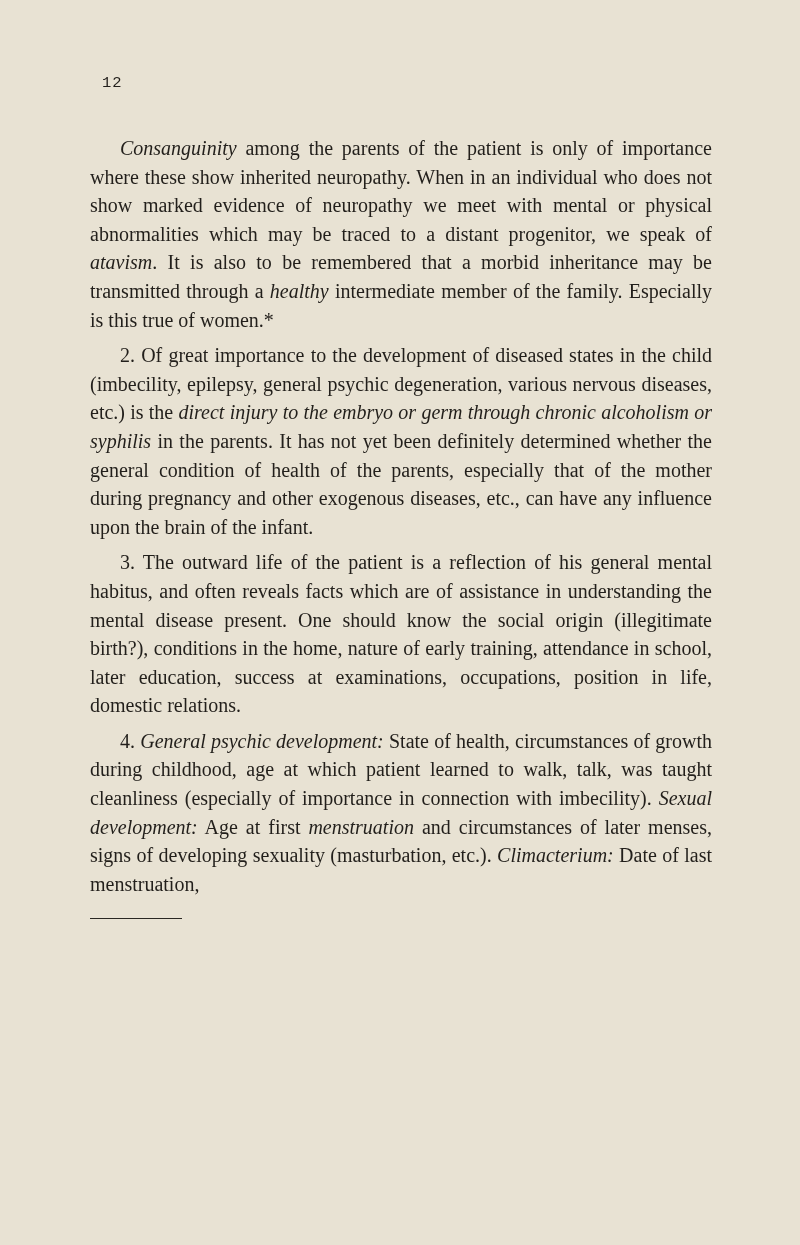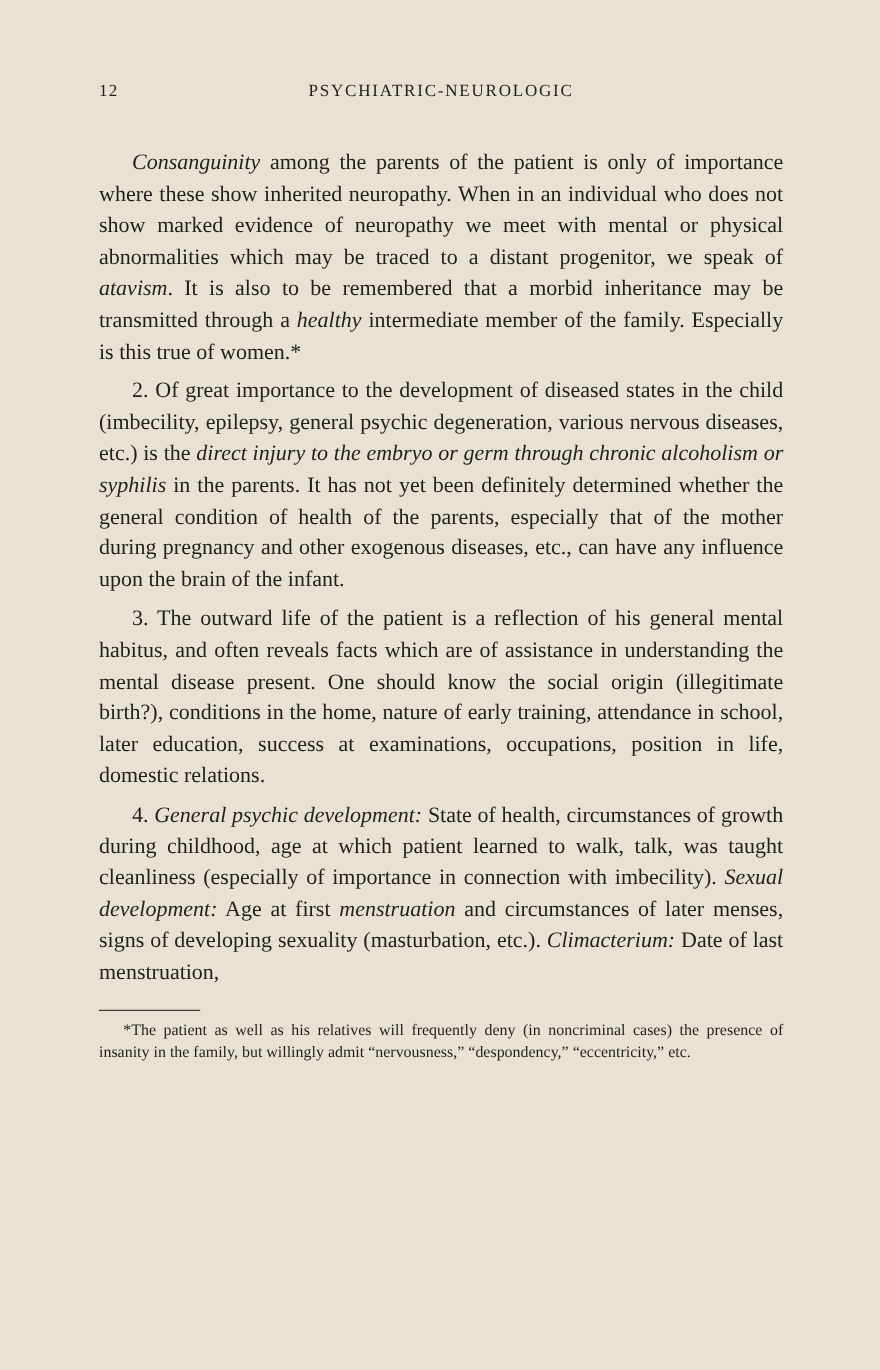--- a/index.html
+++ b/index.html
@@ -19,23 +19,24 @@
     width: 622px;
   }
   .header {
     position: relative;
     height: 24px;
     font-size: 15.5px;
     margin-bottom: 36px;
   }
   .page-number {
     position: absolute;
-    left: 0;
+    left: 12px;
     top: 0;
     letter-spacing: 1px;
+    font-family: Liberation Mono, monospace;
   }
   .running-title {
     display: block;
     text-align: center;
     letter-spacing: 1.6px;
   }
   .body p {
     margin: 0;
     font-size: 20px;
     line-height: 28.6px;
@@ -58,27 +59,25 @@
     text-indent: 22px;
   }
 </style>
 </head>
 <body>
 
 <div class="page">
 
   <div class="header">
     <span class="page-number">12</span>
-    <span class="running-title">PSYCHIATRIC-NEUROLOGIC</span>
   </div>
 
   <div class="body">
       <p><span class="it">Consanguinity</span><span> among the parents of the patient is only of importance where these show inherited neuropathy. When in an individual who does not show marked evidence of neuropathy we meet with mental or physical abnormalities which may be traced to a distant progenitor, we speak of </span><span class="it">atavism</span><span>. It is also to be remembered that a morbid inheritance may be transmitted through a </span><span class="it">healthy</span><span> intermediate member of the family. Especially is this true of women.*</span></p>
       <p><span>2. Of great importance to the development of diseased states in the child (imbecility, epilepsy, general psychic degeneration, various nervous diseases, etc.) is the </span><span class="it">direct injury to the embryo or germ through chronic alcoholism or syphilis</span><span> in the parents. It has not yet been definitely determined whether the general condition of health of the parents, especially that of the mother during pregnancy and other exogenous diseases, etc., can have any influence upon the brain of the infant.</span></p>
       <p><span>3. The outward life of the patient is a reflection of his general mental habitus, and often reveals facts which are of assistance in understanding the mental disease present. One should know the social origin (illegitimate birth?), conditions in the home, nature of early training, attendance in school, later education, success at examinations, occupations, position in life, domestic relations.</span></p>
       <p><span>4. </span><span class="it">General psychic development:</span><span> State of health, circumstances of growth during childhood, age at which patient learned to walk, talk, was taught cleanliness (especially of importance in connection with imbecility). </span><span class="it">Sexual development:</span><span> Age at first </span><span class="it">menstruation</span><span> and circumstances of later menses, signs of developing sexuality (masturbation, etc.). </span><span class="it">Climacterium:</span><span> Date of last menstruation,</span></p>
     </div>
 
   <div class="footnote-rule"></div>
 
-  <p class="footnote"><span>*The patient as well as his relatives will frequently deny (in noncriminal cases) the presence of insanity in the family, but willingly admit “nervousness,” “despondency,” “eccentricity,” etc.</span></p>
 
 </div>
 
 </body></html>

